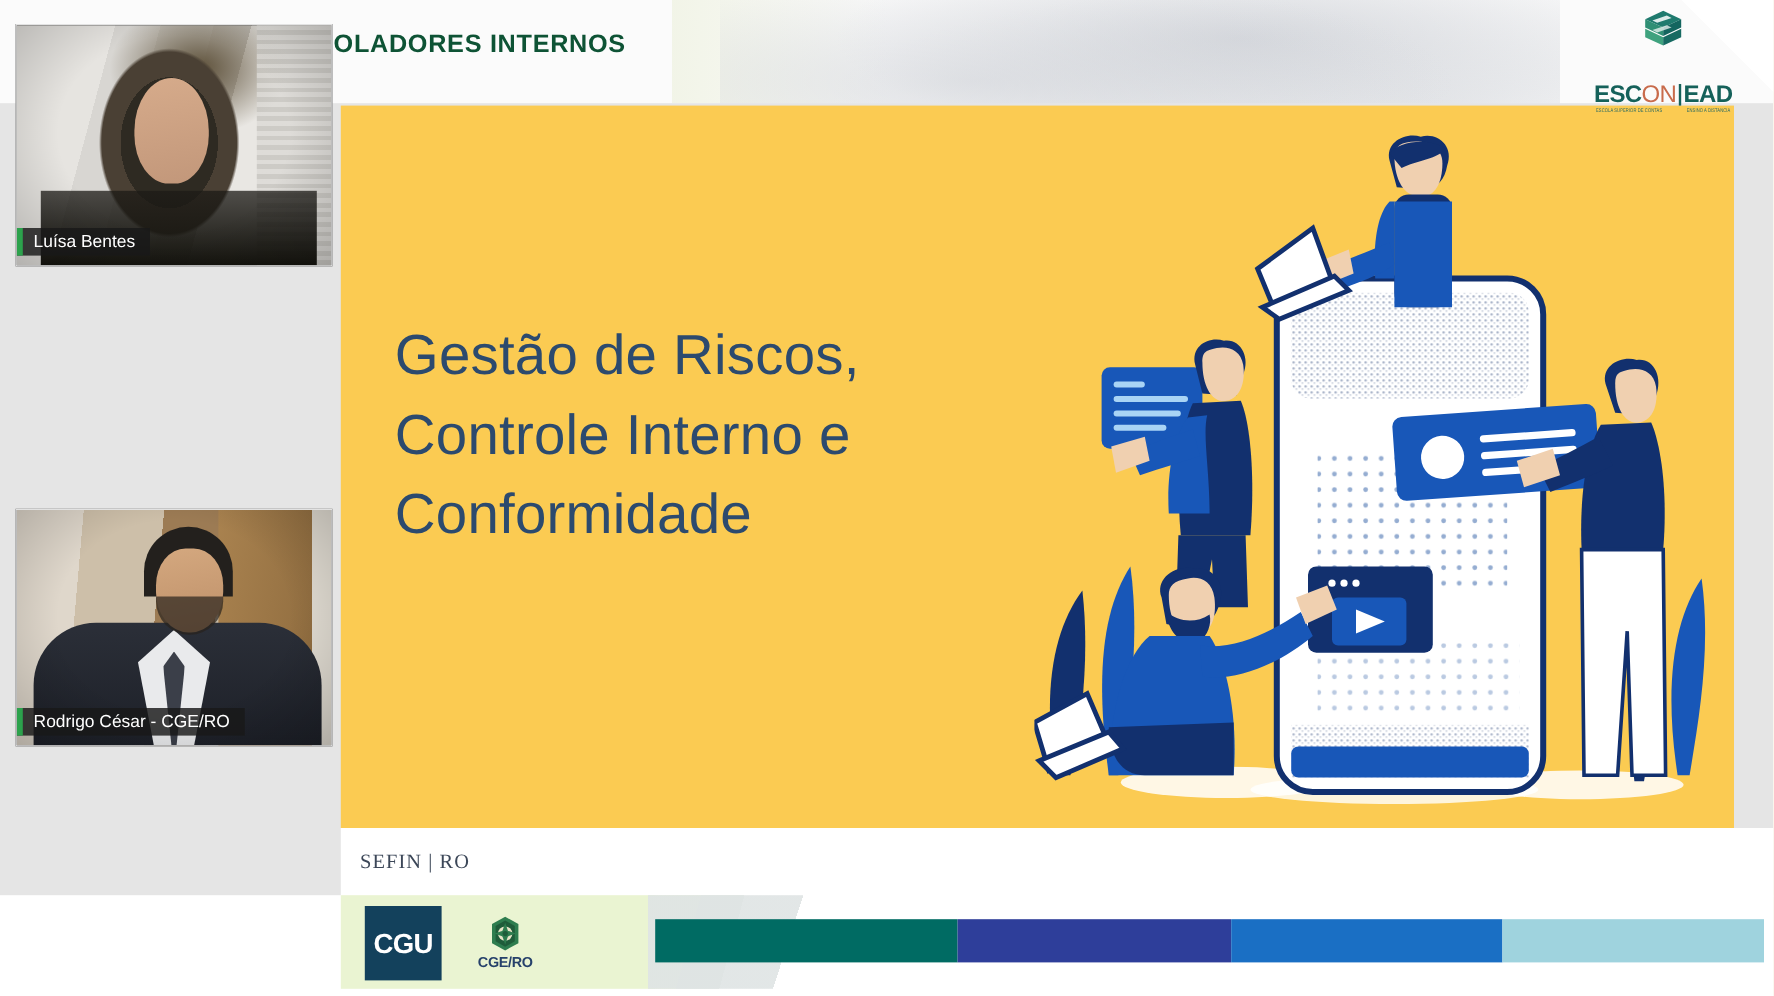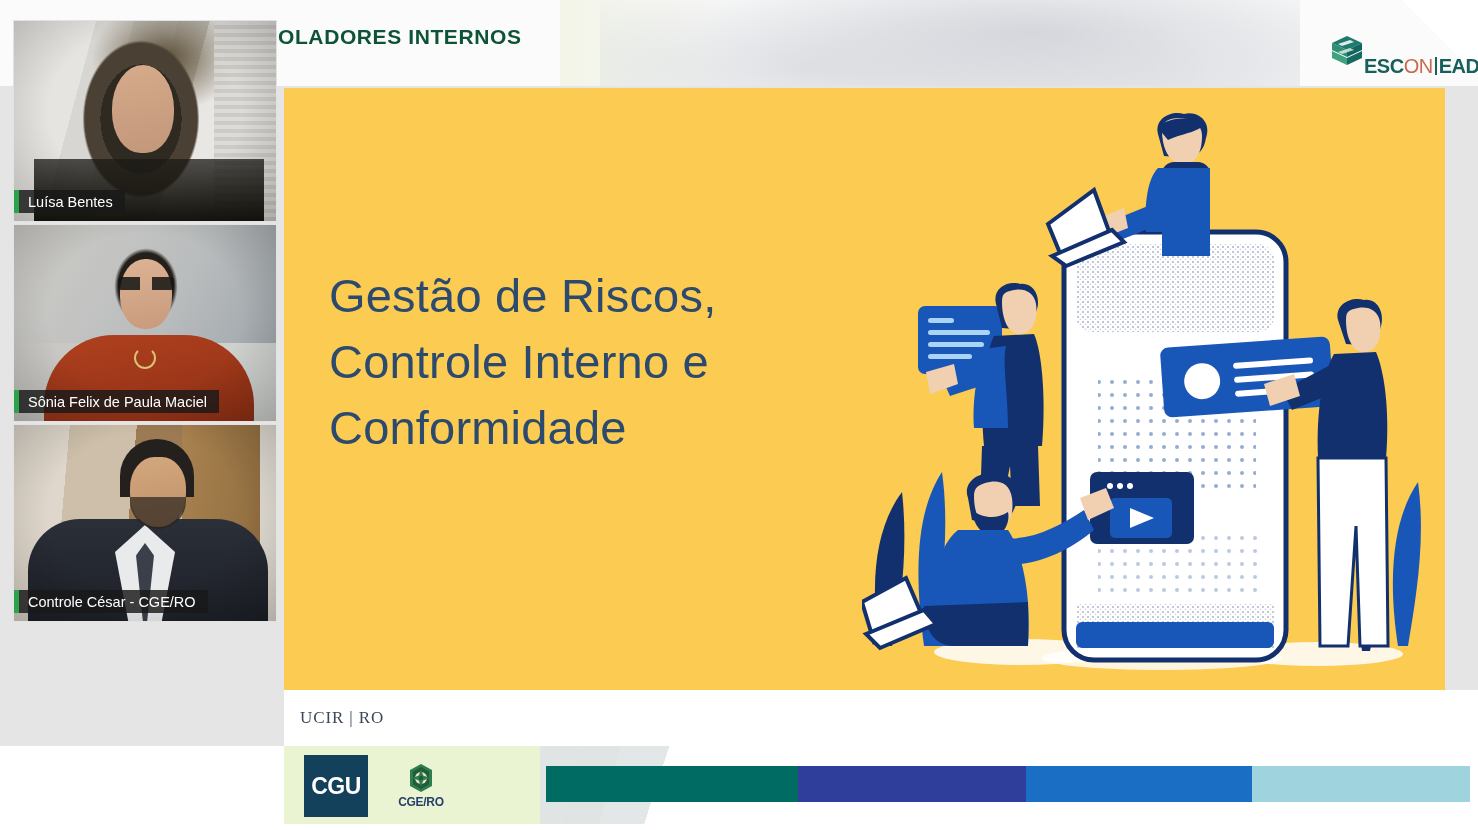--- a/index.html
+++ b/index.html
@@ -75,22 +75,22 @@
     line-height: 26px;
     margin-top: 2px;
   }
 
   
   #escon-logo {
     position: absolute;
     right: 36px; top: 17px;
     width: 112px; height: 68px;
     z-index: 4;
-    display: flex; 
-    align-items: center; justify-content: flex-start;
+    display: flex; flex-direction: column;
+    align-items: center; justify-content: center;
   }
   #escon-logo .book {
     width: 34px; height: 32px;
     position: relative;
   }
   .escon-word {
     display: flex; align-items: flex-end;
     margin-top: 1px;
   }
   .escon-esc {
@@ -559,21 +559,21 @@
         <path d="M138 432 C168 436 198 420 222 404 L232 424 C206 446 170 462 140 458 Z" fill="#1857b8"></path>
         <path d="M218 392 L244 382 L252 402 L226 414 Z" fill="#f0d0b0"></path>
         <path d="M62 500 C62 520 70 540 92 540 L166 540 L166 496 Z" fill="#12306e"></path>
 
         <path d="M0 496 L44 472 L62 514 L12 536 Z" fill="#ffffff" stroke="#12306e" stroke-width="4"></path>
         <path d="M4 528 L62 504 L74 518 L18 542 Z" fill="#ffffff" stroke="#12306e" stroke-width="4"></path>
       </svg>
     </div>
 
     <div id="slide-footer-white"></div>
-    <div id="sefin-label">UCIR | RO</div>
+    <div id="sefin-label">SEFIN | RO</div>
 
     <div id="bottom-band">
       <div id="green-panel"></div>
       <div id="green-panel-tail"></div>
       <div id="grey-wedge"></div>
     </div>
 
     <div class="logo-cgu">
       <span>CGU</span>
     </div>
@@ -612,48 +612,33 @@
         <div class="face"></div>
         <div class="torso"></div>
       </div>
       <div class="tile-vig"></div>
       <div class="name-plate">
         <span class="mic-bar"></span>
         <span class="name-text">Luísa Bentes</span>
       </div>
     </div>
 
-    <div class="tile" id="tile-1">
-      <div class="tile-video" id="vid1">
-        <div class="wall"></div>
-        <div class="hair"></div>
-        <div class="face"></div>
-        <div class="glasses"></div>
-        <div class="blouse"></div>
-        <div class="necklace"></div>
-      </div>
-      <div class="tile-vig"></div>
-      <div class="name-plate">
-        <span class="mic-bar"></span>
-        <span class="name-text">Sônia Felix de Paula Maciel</span>
-      </div>
-    </div>
 
     <div class="tile" id="tile-2">
       <div class="tile-video" id="vid2">
         <div class="door"></div>
         <div class="suit"></div>
         <div class="shirt"></div>
         <div class="tie"></div>
         <div class="hair"></div>
         <div class="face"></div>
         <div class="beard"></div>
       </div>
       <div class="tile-vig"></div>
       <div class="name-plate">
         <span class="mic-bar"></span>
-        <span class="name-text">Controle César - CGE/RO</span>
+        <span class="name-text">Rodrigo César - CGE/RO</span>
       </div>
     </div>
 
   </div>
 
 </div>
 
 </body></html>

